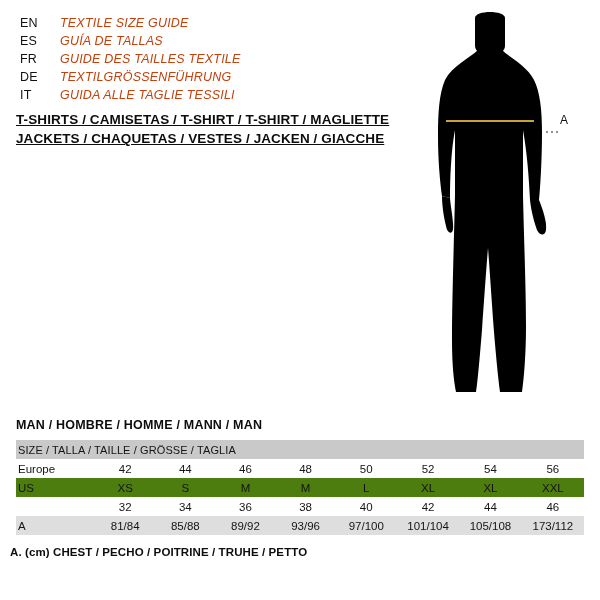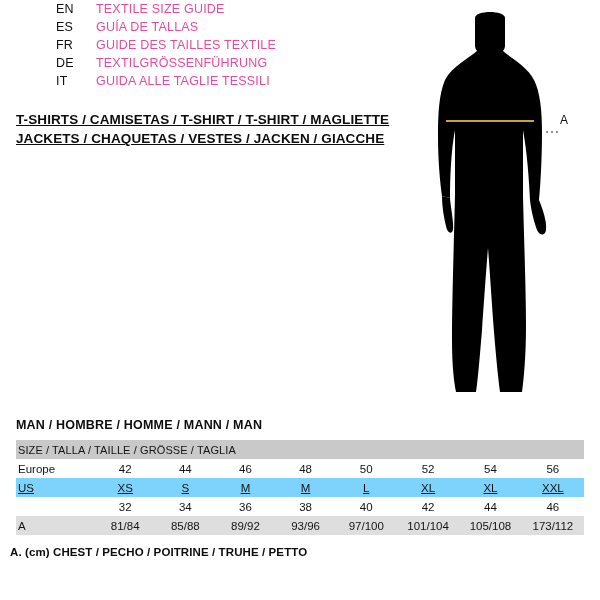--- a/index.html
+++ b/index.html
@@ -20,39 +20,39 @@
     position: relative;
     width: 600px;
     height: 600px;
     box-sizing: border-box;
   }
 
   
   .legend {
     position: absolute;
     left: 20px;
-    top: 2px;
+    top: 16px;
     width: 370px;
-    margin-left: 36px;
   }
   .legend-row {
     display: flex;
     align-items: baseline;
     height: 18px;
     font-size: 12.5px;
     letter-spacing: 0.2px;
   }
   .legend-lang {
     width: 40px;
     flex: 0 0 40px;
     color: #111;
   }
   .legend-text {
-    color: #ec4899;
+    color: #c2410c;
     white-space: nowrap;
+    font-style: italic;
   }
 
   
   .cat-block {
     position: absolute;
     left: 16px;
     top: 110px;
     width: 380px;
   }
   .cat-line {
@@ -127,22 +127,21 @@
     text-align: center;
   }
   .row-head {
     background: #c9c9c9;
   }
   .row-head td {
     font-size: 11px;
     letter-spacing: 0.1px;
   }
   .row-alt {
-    background: #7dd3fc;
-    text-decoration: underline;
+    background: #4d7c0f;
   }
   .row-plain {
     background: #ffffff;
   }
   .row-last {
     background: #dedede;
   }
 
   .footnote {
     position: absolute;

